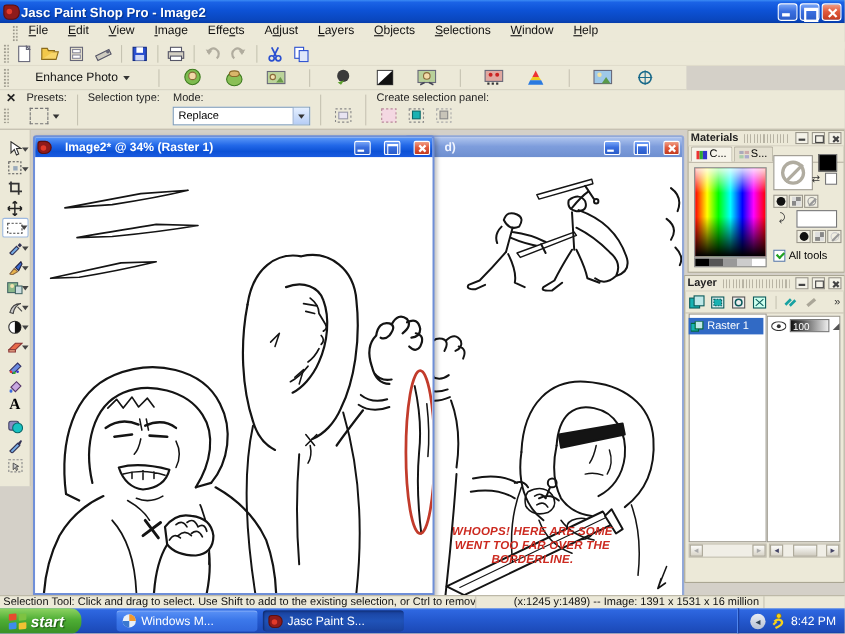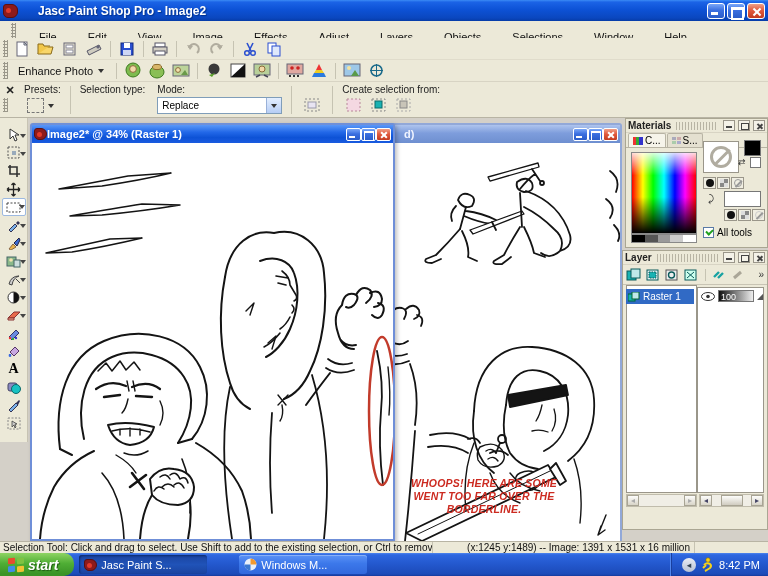--- a/index.html
+++ b/index.html
@@ -4,41 +4,41 @@
 <style>
   * { margin:0; padding:0; box-sizing:border-box; }
   html,body { width:768px; height:576px; overflow:hidden; }
   body { font-family:"Liberation Sans", sans-serif; font-size:11px; background:#d4d0c8; position:relative; }
   .screen { position:absolute; inset:0; width:768px; height:576px; }
 
   
   .titlebar { position:absolute; left:0; top:0; width:768px; height:21px;
     background:linear-gradient(180deg,#3b8bf5 0%,#1b63e6 10%,#0d52d6 45%,#0a47bf 85%,#063ca8 100%);
     display:flex; align-items:center; padding:0 3px; color:#fff; }
-  .titlebar .app-title { font-weight:bold; font-size:12px; text-shadow:1px 1px 1px #00318c; margin-left:20px; flex:1; white-space:nowrap; }
+  .titlebar .app-title { font-weight:bold; font-size:12px; text-shadow:1px 1px 1px #00318c; margin-left:1px; flex:1; white-space:nowrap; }
   .psp-logo { width:15px; height:14px; position:relative; background:#8e1b1b; border-radius:3px 6px 6px 5px; border:1px solid #5d0f0f; }
   .psp-logo:before { content:""; position:absolute; left:2px; top:3px; width:5px;height:5px; border-radius:50%; background:#e23a2a; }
   .winbtn { width:18px; height:16px; margin-left:2px; border:1px solid #fff; border-radius:3px; position:relative; }
   .winbtn.min, .winbtn.max { background:linear-gradient(180deg,#7aa7f8,#3a6fe0 45%,#2a5cc8); }
   .winbtn.close { background:linear-gradient(180deg,#f0a088,#e25b3e 45%,#c33b1f); }
   .winbtn.min:after { content:""; position:absolute; left:3px; bottom:3px; width:7px; height:3px; background:#fff; }
   .winbtn.max:after { content:""; position:absolute; left:3px; top:3px; width:9px; height:8px; border:2px solid #fff; border-top-width:3px; }
   .winbtn.close:before, .winbtn.close:after { content:""; position:absolute; left:8px; top:3px; width:2px; height:10px; background:#fff; }
   .winbtn.close:before { transform:rotate(45deg);} .winbtn.close:after { transform:rotate(-45deg);}
 
   
   .menubar { position:absolute; left:0; top:21px; width:768px; height:24px; background:#ece9d8; border-bottom:1px solid #d8d4c4;
-    display:flex; align-items:flex-end; padding-left:10px; gap:13px; }
+    display:flex; align-items:flex-start; padding-left:10px; gap:0; }
   .menuitem { padding:1px 9px; color:#111; cursor:default; }
   .grip { width:5px; align-self:stretch; margin:2px 1px;
     background-image:radial-gradient(circle,#9a978a 1px,transparent 1.2px); background-size:3px 3px; }
 
   
   .toolbar1 { position:absolute; left:0; top:38px; width:768px; height:22px; background:#ece9d8; display:flex; align-items:center; gap:2px; padding-left:2px; border-bottom:1px solid #e0dccb;}
-  .toolbar2 { position:absolute; left:0; top:60px; width:768px; height:22px; background:#ece9d8; display:flex; align-items:center; gap:2px; padding-left:2px; border-bottom:1px solid #d8d4c4;}
+  .toolbar2 { position:absolute; left:0; top:60px; width:624px; height:22px; background:#ece9d8; display:flex; align-items:center; gap:16px; padding-left:2px; border-bottom:1px solid #d8d4c4;}
   .tbtn { width:22px; height:20px; display:flex; align-items:center; justify-content:center; }
   .sep { width:1px; height:16px; background:#c6c3b2; margin:0 3px; }
   .enhance-btn { display:flex; align-items:center; gap:5px; padding:2px 7px; color:#111; }
   .dd-arrow { width:0; height:0; border-left:3px solid transparent; border-right:3px solid transparent; border-top:4px solid #333; }
 
   
   .optionsbar { position:absolute; left:0; top:82px; width:768px; height:36px; background:#ece9d8; border-bottom:1px solid #b8b4a4; display:flex; padding:1px 2px; }
   .opt-close { width:16px; display:flex; flex-direction:column; align-items:center; padding-top:2px; }
   .opt-x { font-size:11px; font-weight:bold; color:#222; line-height:10px; }
   .opt-group { display:flex; flex-direction:column; padding:1px 6px; }
@@ -59,21 +59,21 @@
   .workspace { position:absolute; left:0; top:118px; width:768px; height:423px; background:#d4d0c8; overflow:hidden; }
 
   
   .toolpal { position:absolute; left:0; top:0; width:28px; height:324px; background:#ece9d8; border-right:1px solid #c8c4b4; display:flex; flex-direction:column; align-items:center; padding-top:8px; }
   .tool { width:24px; height:18px; display:flex; align-items:center; justify-content:center; position:relative; }
   .tool .fly { position:absolute; right:0px; bottom:6px; width:0; height:0; border-left:3px solid transparent; border-right:3px solid transparent; border-top:4px solid #444; }
   .tool.active { border:1px solid #9db9e0; background:#fff; border-radius:2px; }
 
   
   .docwin { position:absolute; border:2px solid #6f8fd8; border-radius:3px 3px 0 0; background:#fff; }
-  .docwin .dtitle { height:18px; display:flex; align-items:center; color:#fff; font-weight:bold; font-size:11px; padding:0 2px; gap:0; }
+  .docwin .dtitle { height:18px; display:flex; align-items:center; color:#fff; font-weight:bold; font-size:11px; padding:0 2px; gap:12px; }
   .docwin.active .dtitle { background:linear-gradient(180deg,#5a97f8 0%,#2268e8 40%,#0d52d6 70%,#1a5be0 100%); }
   .docwin.inactive { border-color:#92a8d8; }
   .docwin.inactive .dtitle { background:linear-gradient(180deg,#aec4ee 0%,#7e9ddc 45%,#6e8fd0 100%); color:#f0f4ff; }
   .dbtn { width:15px; height:13px; border:1px solid #fff; border-radius:2px; position:relative; background:linear-gradient(180deg,#7aa7f8,#3a6fe0 45%,#2a5cc8); }
   .dbtn.close { background:linear-gradient(180deg,#f0a088,#e25b3e 45%,#c33b1f); }
   .dbtn.min:after { content:""; position:absolute; left:2px; bottom:2px; width:6px; height:2px; background:#fff; }
   .dbtn.max:after { content:""; position:absolute; left:2px; top:2px; width:8px; height:7px; border:1px solid #fff; border-top-width:2px; }
   .dbtn.close:before,.dbtn.close:after { content:""; position:absolute; left:6px; top:2px; width:2px; height:8px; background:#fff; }
   .dbtn.close:before{transform:rotate(45deg);} .dbtn.close:after{transform:rotate(-45deg);}
   .canvas { position:relative; background:#fff; overflow:hidden; }
@@ -362,21 +362,21 @@
         <div class="tbtn">
             <svg width="16" height="14">
               <rect x="1" y="1" width="14" height="12" fill="none" stroke="#888" stroke-dasharray="2,2"></rect>
               <rect x="4" y="4" width="8" height="6" fill="#e8e4f2" stroke="#99a"></rect>
             </svg>
           </div>
       </div>
     </div>
     <div class="sep" style="height:28px;margin-top:3px;"></div>
     <div class="opt-group">
-      <span class="opt-label">Create selection from:</span>
+      <span class="opt-label">Create selection panel:</span>
       <div class="opt-row">
         <div class="tbtn">
             <svg width="15" height="14">
               <rect x="1" y="1" width="13" height="12" fill="#f4d8e2" stroke="#b8889a" stroke-dasharray="2,2"></rect>
             </svg>
           </div>
         <div class="tbtn">
             <svg width="15" height="14">
               <rect x="1" y="1" width="13" height="12" fill="none" stroke="#888" stroke-dasharray="2,2"></rect>
               <rect x="4" y="3" width="7" height="7" fill="#18b2b2" stroke="#0a6a6a"></rect>
@@ -762,31 +762,31 @@
   <div class="taskbar">
     <div class="startbtn">
       <span class="winflag">
           <i class="r"></i>
           <i class="g"></i>
           <i class="b"></i>
           <i class="y"></i>
         </span>
       <span>start</span>
     </div>
-    <div class="taskbtn active">
-      <div class="psp-logo" style="width:13px;height:12px;flex:none;"></div>
-      <span>Jasc Paint S...</span>
-    </div>
     <div class="taskbtn" style="margin-left:32px;">
       <svg width="13" height="13">
           <circle cx="6.5" cy="6.5" r="6" fill="#e8f0fa"></circle>
           <path d="M6.5,.5 A6,6 0 0 1 12.5,6.5 L6.5,6.5 Z" fill="#f2992e"></path>
           <path d="M.5,6.5 A6,6 0 0 0 6.5,12.5 L6.5,6.5 Z" fill="#3a78d0"></path>
         </svg>
       <span>Windows M...</span>
+    </div>
+    <div class="taskbtn active">
+      <div class="psp-logo" style="width:13px;height:12px;flex:none;"></div>
+      <span>Jasc Paint S...</span>
     </div>
     <div class="tray">
       <div class="tray-chev">◂</div>
       <svg class="aim-man" viewBox="0 0 13 15">
         <circle cx="7" cy="3" r="2.2" fill="#f7d21a" stroke="#8a6a00" stroke-width=".6"></circle>
         <path d="M3,8 Q6,5 9,7 Q11,9 9,11 Q6,13 4,14 M5,8 L2,11" fill="none" stroke="#f7d21a" stroke-width="2"></path>
       </svg>
       <span>8:42 PM</span>
     </div>
   </div>

